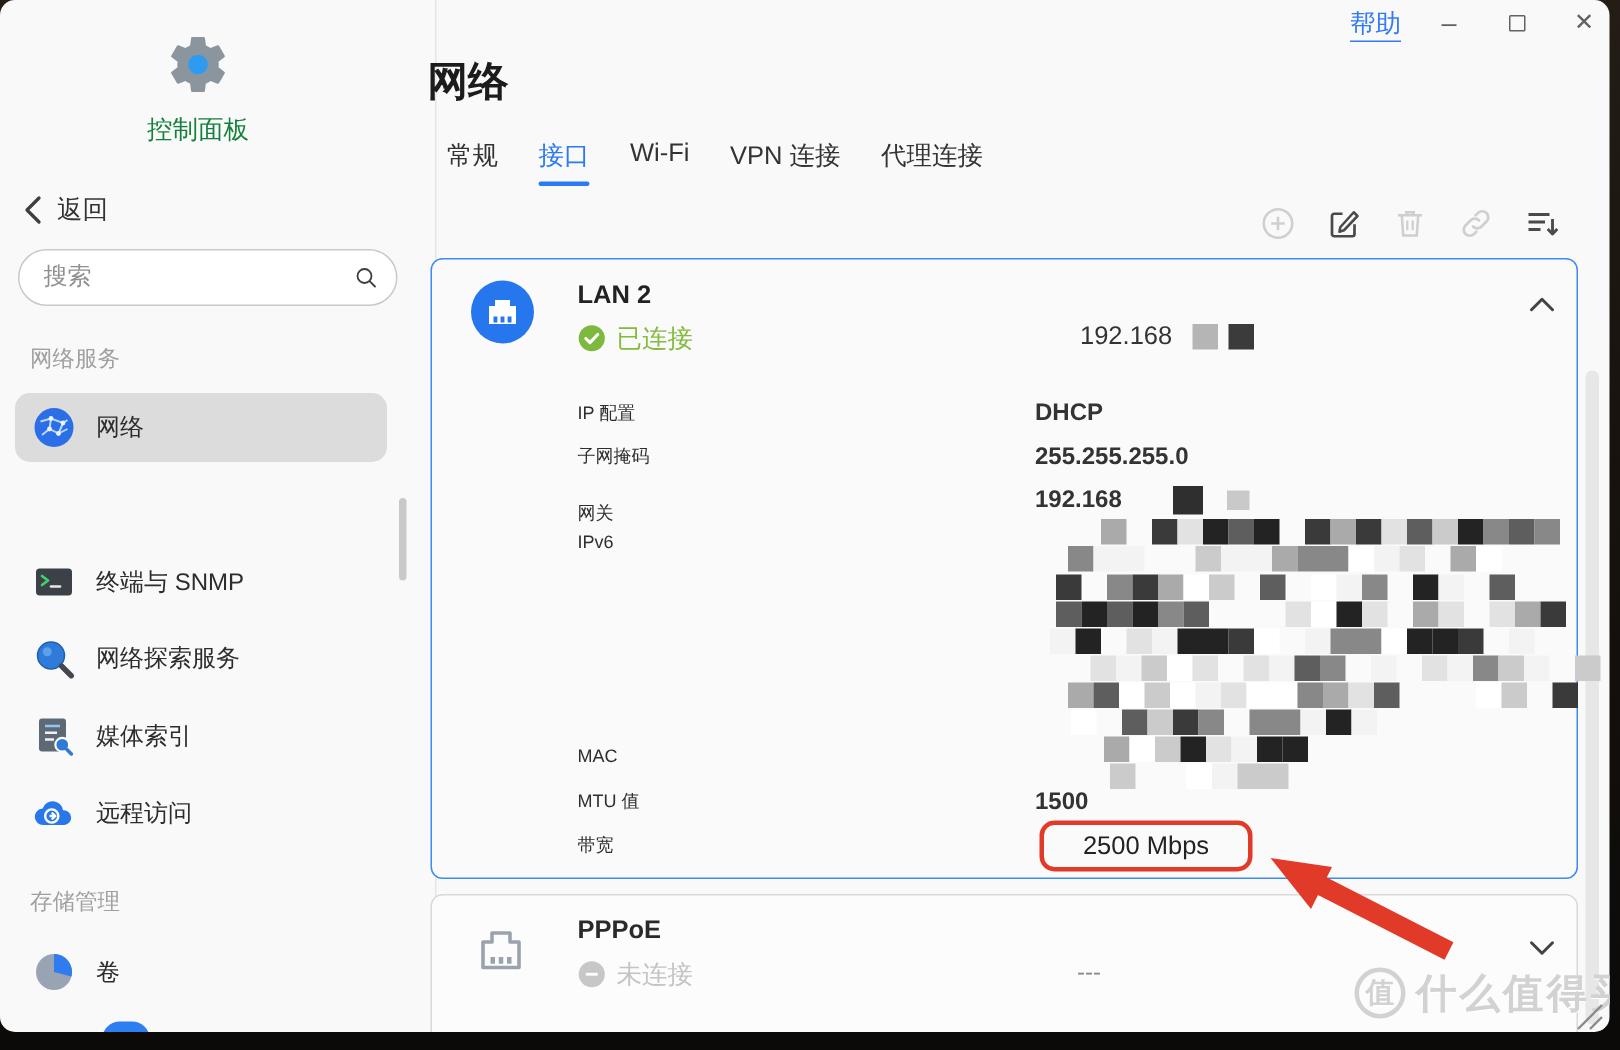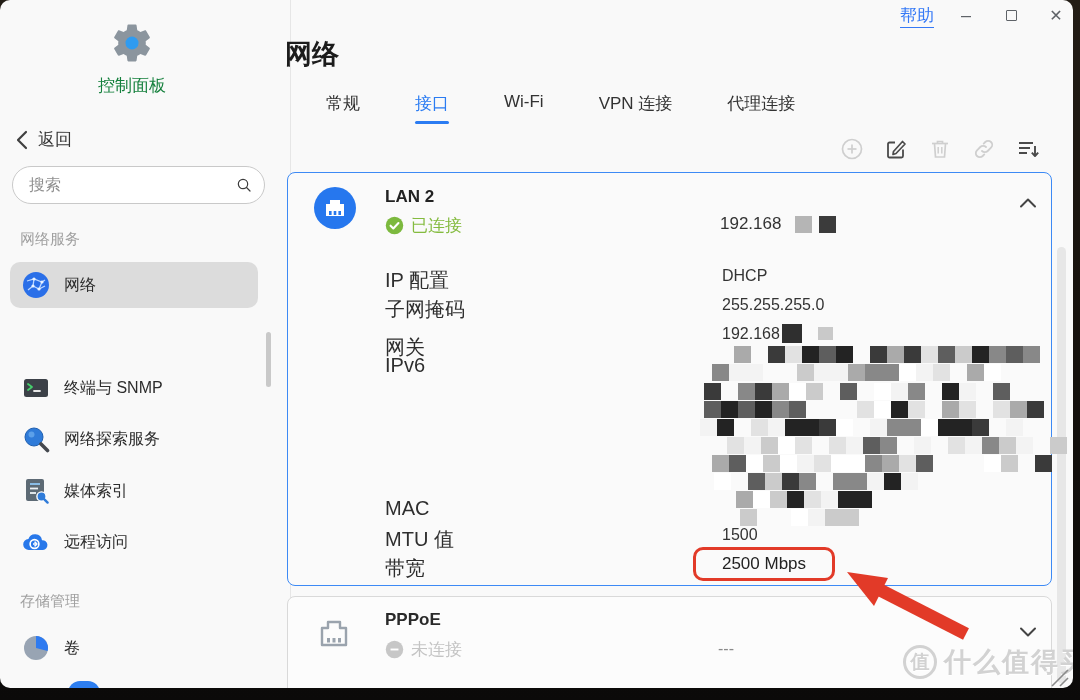--- a/index.html
+++ b/index.html
@@ -33,37 +33,37 @@
   .section-label { left:20px; font-size:15px; color:#a0a0a0; }
   .side-item { left:10px; width:248px; height:46px; border-radius:10px; display:flex; align-items:center; gap:14px; padding-left:12px; cursor:pointer; }
   .side-item.sel { background:#dcdcdc; }
   .side-item .ico { width:28px; height:28px; flex:0 0 28px; }
   .side-item .lbl { font-size:16px; color:#2d2d2d; }
   .side-thumb { left:266px; top:332px; width:5px; height:55px; background:#c9c9c9; border-radius:3px; }
   .side-partial { left:68px; top:681px; width:32px; height:12px; background:#2d7ef0; border-radius:16px 16px 0 0; }
   
   .page-title { left:285px; top:36px; font-size:27px; font-weight:bold; color:#1c1c1c; }
   .tabs { left:298px; top:92px; display:flex; gap:27px; font-size:17px; color:#333; }
-  .tab { position:relative; padding-bottom:9px; cursor:pointer;margin-left:28px; }
+  .tab { position:relative; padding-bottom:9px; cursor:pointer; }
   .tab.active { color:#2b7cf2; }
   .tab.active::after { content:""; position:absolute; left:0; right:0; bottom:0; height:3px; background:#2b7cf2; border-radius:2px; }
   .toolbar { top:137px; right:33px; display:flex; gap:20px; }
   .toolbar .tbtn { width:24px; height:24px; cursor:pointer; }
   
   .card-lan { left:287px; top:172px; width:765px; height:414px; background:#fafafa; border:1.5px solid #3d8af5; border-radius:8px; cursor:pointer; }
   .card-ppp { left:287px; top:596px; width:765px; height:100px; background:#fcfcfc; border:1px solid #d9d9d9; border-radius:8px; cursor:pointer; }
   .lan-icon { left:313px; top:186px; width:44px; height:44px; }
   .lan-name { left:385px; top:187px; font-size:17px; font-weight:bold; color:#222; }
   .lan-status { left:385px; top:214px; display:flex; align-items:center; gap:7px; font-size:17px; color:#84bb3f; }
   .lan-ip { left:720px; top:214px; font-size:17px; color:#333; }
   .chev { width:24px; height:24px; cursor:pointer; }
   .chev-lan { left:1016px; top:192px; }
   .chev-ppp { left:1016px; top:619px; }
-  .row-label { left:385px; font-size:20px; color:#2e2e2e; }
-  .row-value { left:722px; font-size:16px; color:#333; }
+  .row-label { left:385px; font-size:12px; color:#2e2e2e; }
+  .row-value { left:690px; font-size:16px; color:#333;font-weight:bold; }
   .censor { position:absolute; }
   .redbox { left:693px; top:547px; width:142px; height:34px; border:3.5px solid #e23a28; border-radius:10px; z-index:20;
             display:flex; align-items:center; justify-content:center; font-size:17px; color:#222; background:transparent; }
   .ppp-icon { left:311px; top:610px; width:46px; height:46px; }
   .ppp-name { left:385px; top:610px; font-size:17px; font-weight:bold; color:#2a2a2a; }
   .ppp-status { left:385px; top:638px; display:flex; align-items:center; gap:7px; font-size:17px; color:#c4c4c4; }
   .ppp-value { left:718px; top:640px; font-size:16px; color:#8a8a8a; }
   .main-thumb { left:1057px; top:247px; width:9px; height:436px; background:#e7e7e7; border-radius:5px; }
   
   #mosaic { position:absolute; left:0; top:0; width:1073px; height:688px; z-index:10; pointer-events:none; }

